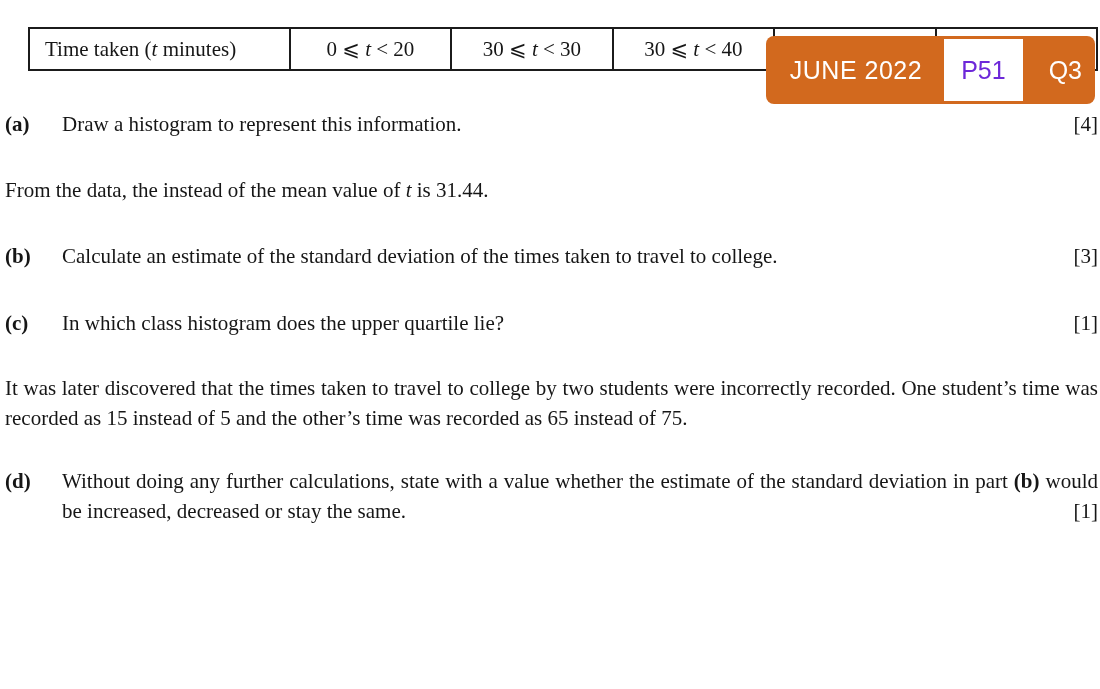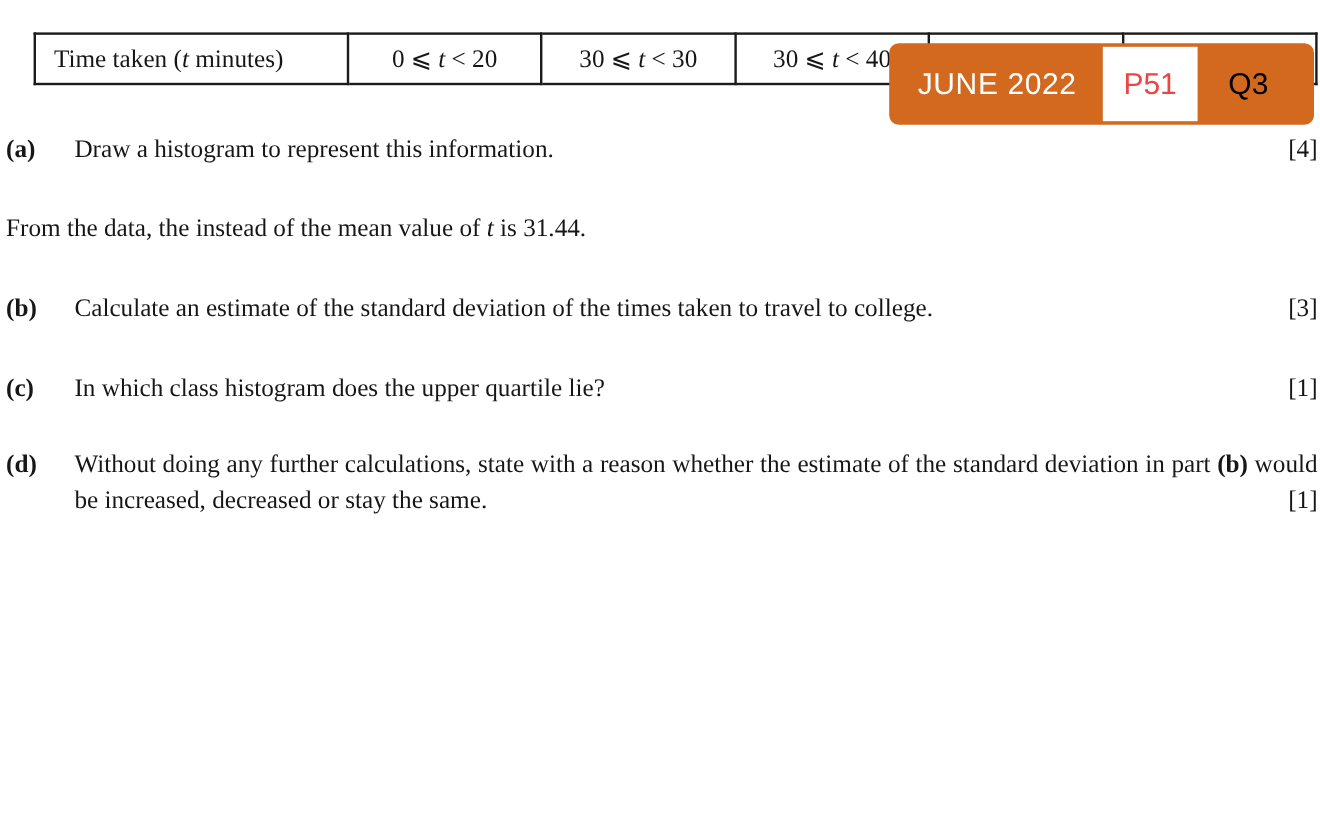--- a/index.html
+++ b/index.html
@@ -35,23 +35,23 @@
     letter-spacing: 0.5px;
   }
   .badge-paper {
     background: #ffffff;
     color: #000000;
     display: flex; align-items: center;
     padding: 0 17px;
     margin: 3px 0 3px 0;
   }
   .badge-question {
-    color: #000000;
+    color: #ffffff;
     display: flex; align-items: center;
-    padding: 0 38px 0 26px;
+    padding: 0 13px 0 26px;
   }
 
   .intro { margin-top: 79px; }
 
   
   table.freq-table {
     border-collapse: collapse;
     margin: 27px 0 0 23px;
     table-layout: fixed;
   }
@@ -87,21 +87,21 @@
   .mt-a { margin-top: 38px; }
   .mt-c { margin-top: 37px; }
   .mt-para { margin-top: 35px; }
   .mt-d { margin-top: 33px; }
 </style>
 </head>
 <body>
 
 <div class="badge" style="background: rgb(210, 105, 30);">
   <span class="badge-session" style="color: rgb(255, 255, 255);">JUNE 2022</span>
-  <span class="badge-paper" style="color: #ef4444;">P51</span>
+  <span class="badge-paper" style="color: #6d28d9;">P51</span>
   <span class="badge-question">Q3</span>
 </div>
 
 <div class="content">
 
 
   <table class="freq-table">
     <tbody>
       <tr>
         <td class="row-head"><span>Time taken (</span><span class="var">t</span><span> minutes)</span></td>
@@ -133,22 +133,23 @@
   </div>
 
   <div class="part mt-c">
     <span class="part-label">(c)</span>
     <div class="part-body">
       <span>In which class histogram does the upper quartile lie?</span>
       <span class="marks">[1]</span>
     </div>
   </div>
 
+  <p class="note note-justify mt-para">It was later discovered that the times taken to travel to college by two students were incorrectly recorded. One student’s time was recorded as 15 instead of 5 and the other’s time was recorded as 65 instead of 75.</p>
 
   <div class="part mt-d">
     <span class="part-label">(d)</span>
     <div class="part-body">
-      <span>Without doing any further calculations, state with a reason whether the estimate of the standard deviation in part </span><span class="bold">(b)</span><span> would be increased, decreased or stay the same.</span>
+      <span>Without doing any further calculations, state with a value whether the estimate of the standard deviation in part </span><span class="bold">(b)</span><span> would be increased, decreased or stay the same.</span>
       <span class="marks">[1]</span>
     </div>
   </div>
 
 </div>
 
 </body></html>

